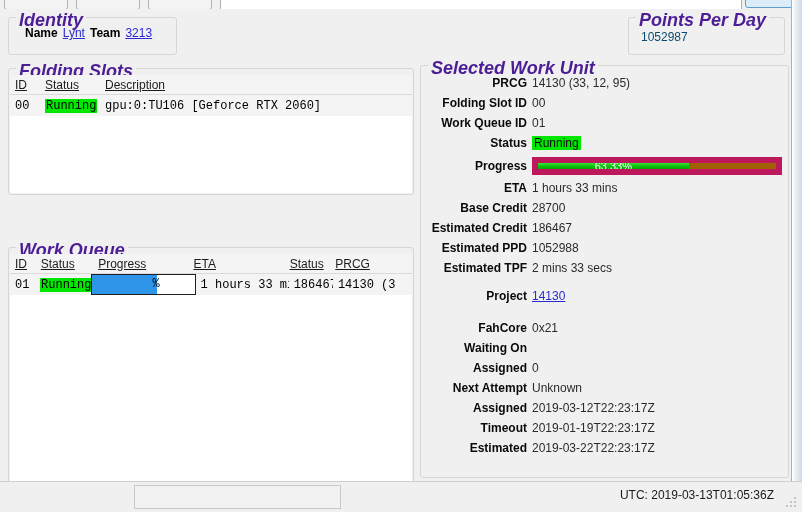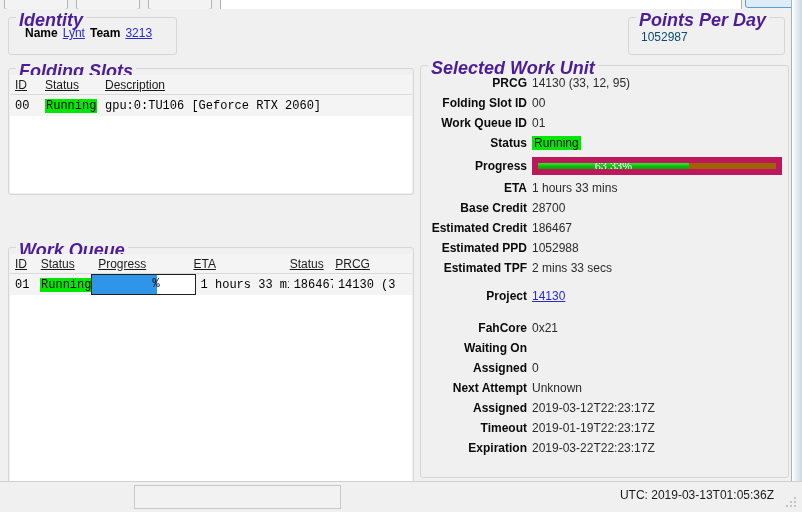--- a/index.html
+++ b/index.html
@@ -423,21 +423,21 @@
         </div>
         <div class="swu-row">
           <div class="swu-label">Assigned</div>
           <div class="swu-value">2019-03-12T22:23:17Z</div>
         </div>
         <div class="swu-row">
           <div class="swu-label">Timeout</div>
           <div class="swu-value">2019-01-19T22:23:17Z</div>
         </div>
         <div class="swu-row">
-          <div class="swu-label">Expiration</div>
+          <div class="swu-label">Estimated</div>
           <div class="swu-value">2019-03-22T22:23:17Z</div>
         </div>
         <div class="swu-row" style="margin-top: 14px;">
           <div class="swu-label">Work Server</div>
           <div class="swu-value link">155.247.166.220</div>
         </div>
       </div>
   </div>
 
   <div class="win-edge"></div>

